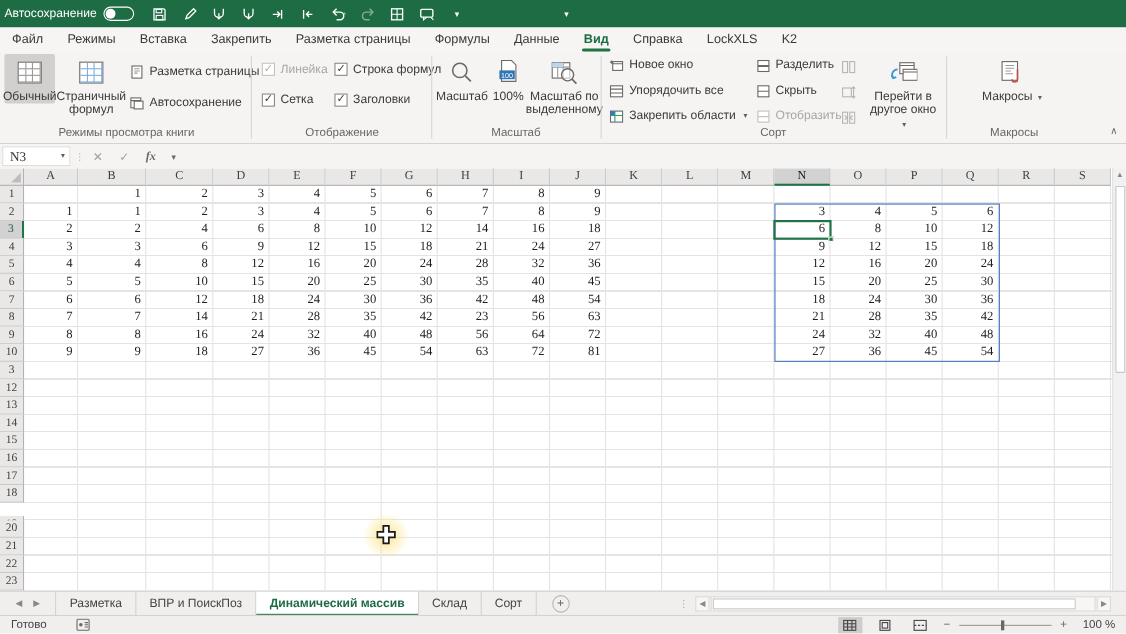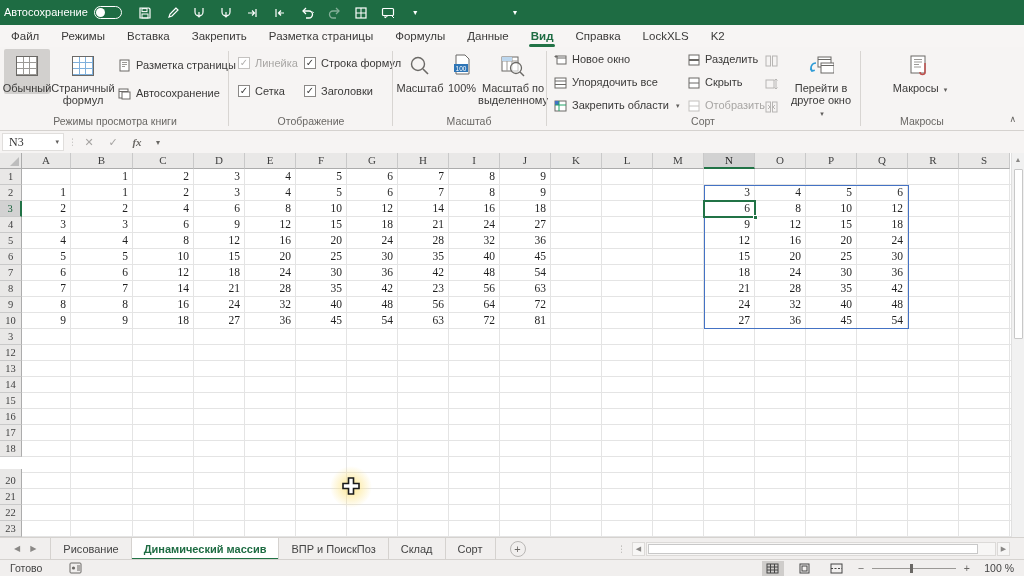--- a/index.html
+++ b/index.html
@@ -642,23 +642,23 @@
     <div class="scr-arrow">▲</div>
     <div id="vthumb"></div>
   </div>
 
   <div id="tabband">
     <div id="sheet-nav">
       <span>◀</span>
       <span>▶</span>
     </div>
     <div id="sheet-tabs">
-        <span class="stab">Рисование</span>
+        <span class="stab">Разметка</span>
+        <span class="stab">ВПР и ПоискПоз</span>
         <span class="stab active">Динамический массив</span>
-        <span class="stab">ВПР и ПоискПоз</span>
         <span class="stab">Склад</span>
         <span class="stab">Сорт</span>
       </div>
     <span id="add-sheet">+</span>
     <div id="hscroll">
       <span id="hs-handle">⋮</span>
       <span id="hs-left">◀</span>
       <div id="hs-track">
           <div id="hs-thumb"></div>
         </div>

